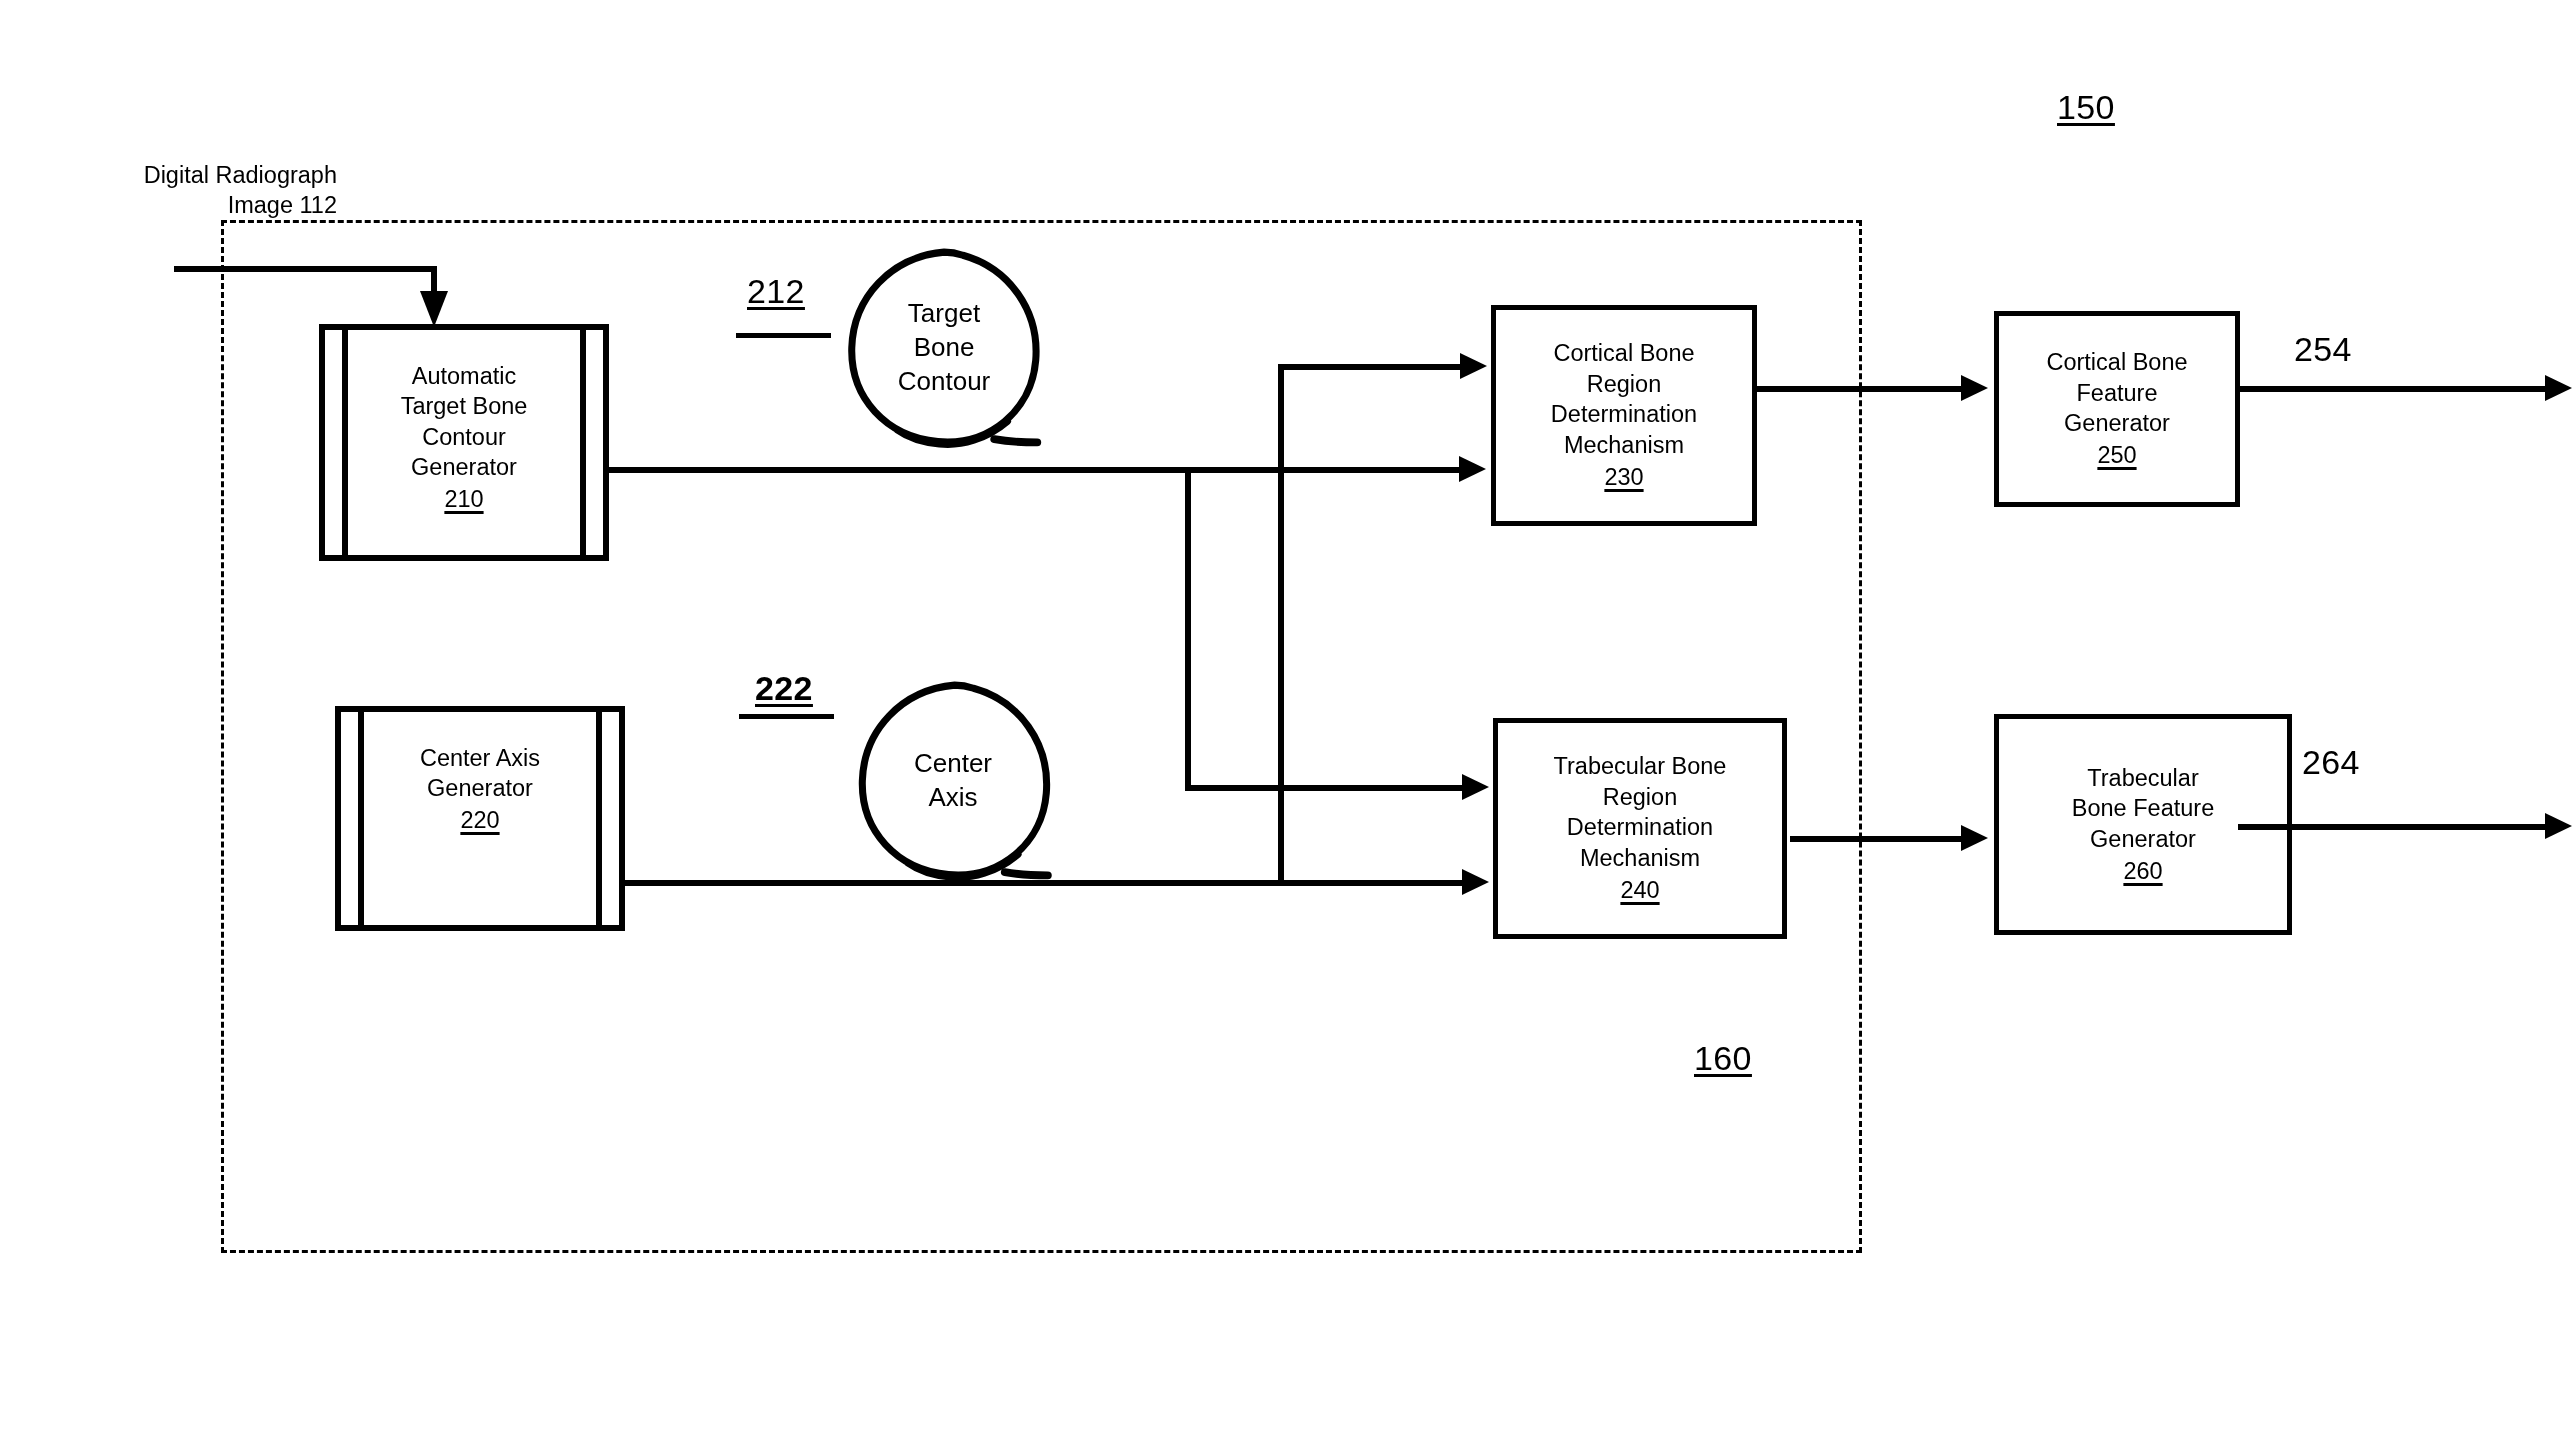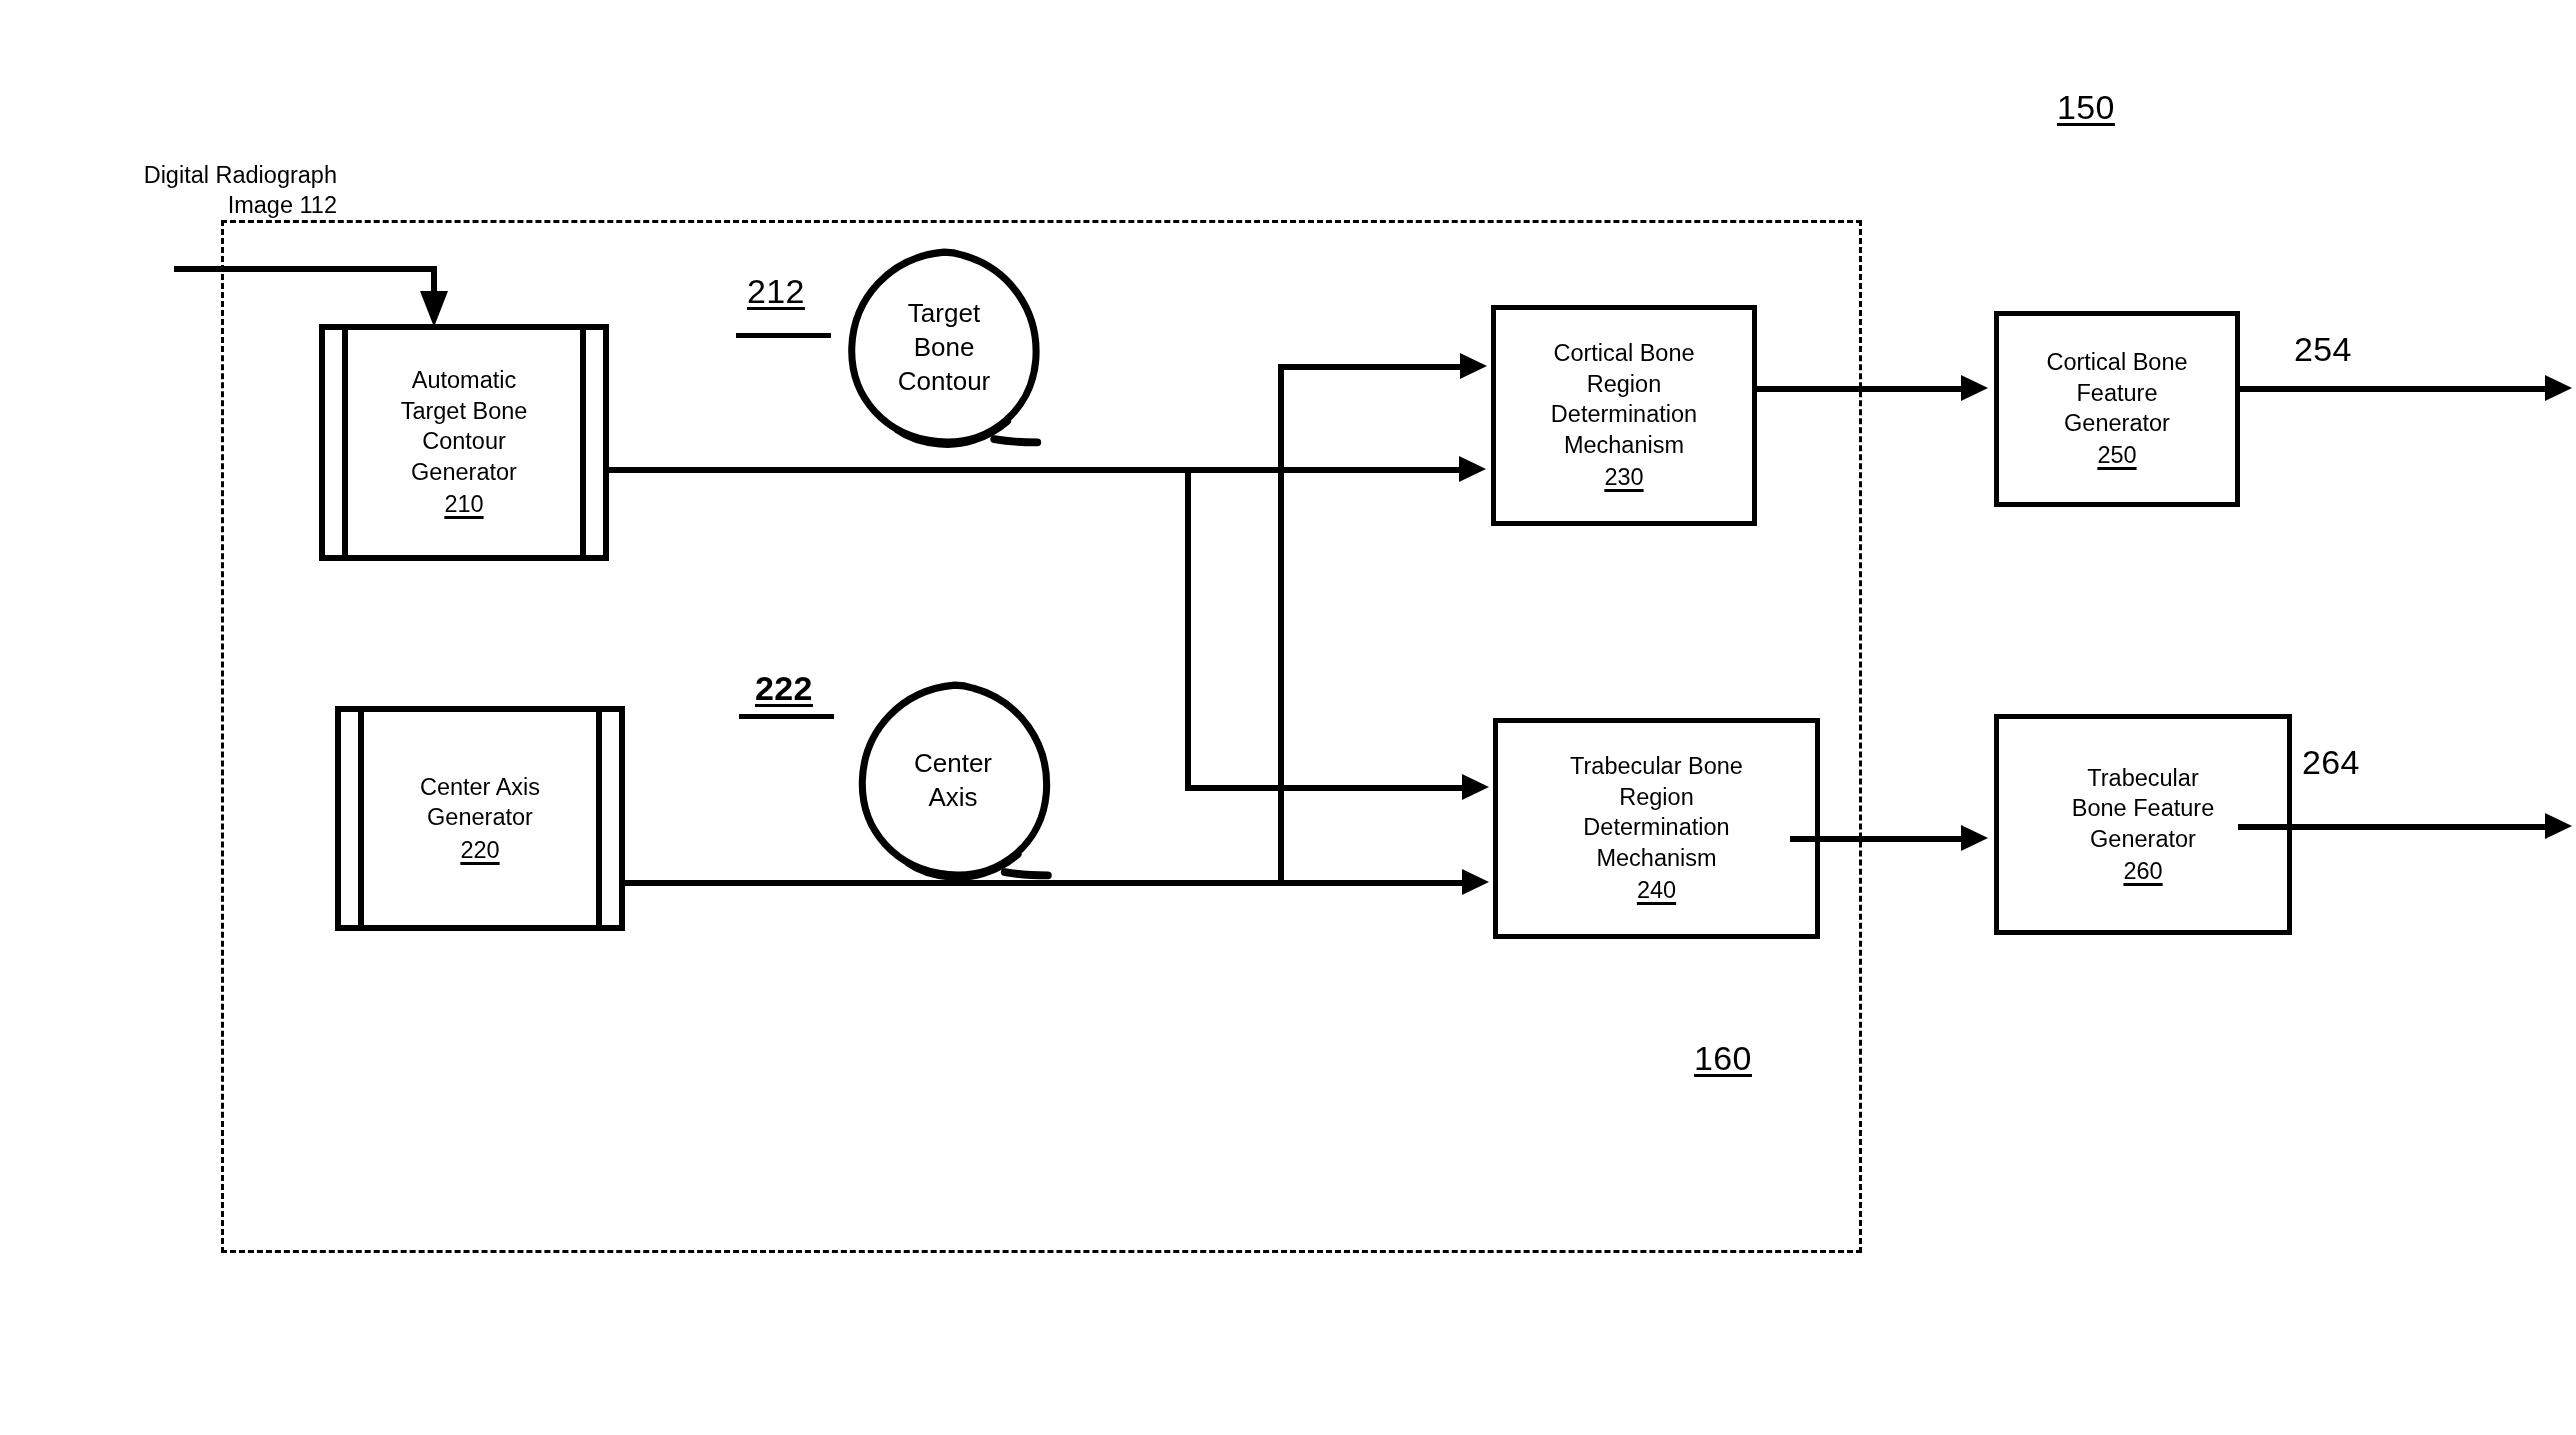--- a/index.html
+++ b/index.html
@@ -67,21 +67,21 @@
   }
   .module3d .band-l { left: 17px; }
   .module3d .band-r { right: 17px; }
   .module3d .inner {
     position: absolute;
     left: 27px;
     right: 27px;
     top: 0;
     bottom: 0;
     display: flex;
-    align-items: center;
+    align-items: flex-start;
     justify-content: center;
     text-align: center;
   }
 
   
   .boxplain {
     position: absolute;
     box-sizing: border-box;
     border: 5.5px solid #000;
     background: #fff;
@@ -216,21 +216,21 @@
 
   <div class="boxplain" style="left:1491px; top:305px; width:266px; height:221px;">
     <div class="boxtext">
       <span>Cortical Bone
 Region
 Determination
 Mechanism</span><span class="boxnum">230</span>
     </div>
   </div>
 
-  <div class="boxplain" style="left:1493px; top:718px; width:327px; height:221px;">
+  <div class="boxplain" style="left:1493px; top:718px; width:294px; height:221px;">
     <div class="boxtext">
       <span>Trabecular Bone
 Region
 Determination
 Mechanism</span><span class="boxnum">240</span>
     </div>
   </div>
 
   <div class="boxplain" style="left:1994px; top:311px; width:246px; height:196px;">
     <div class="boxtext">

